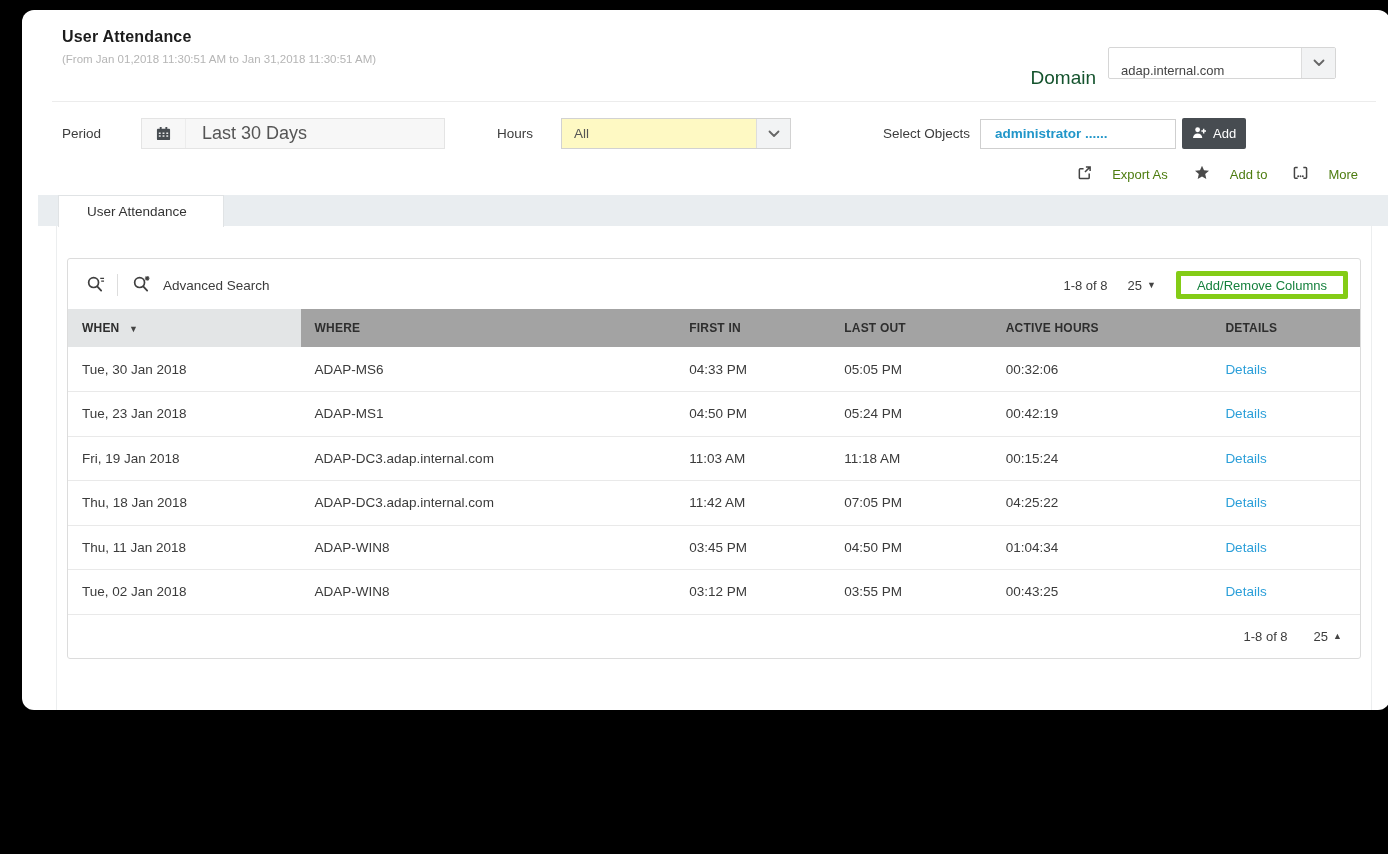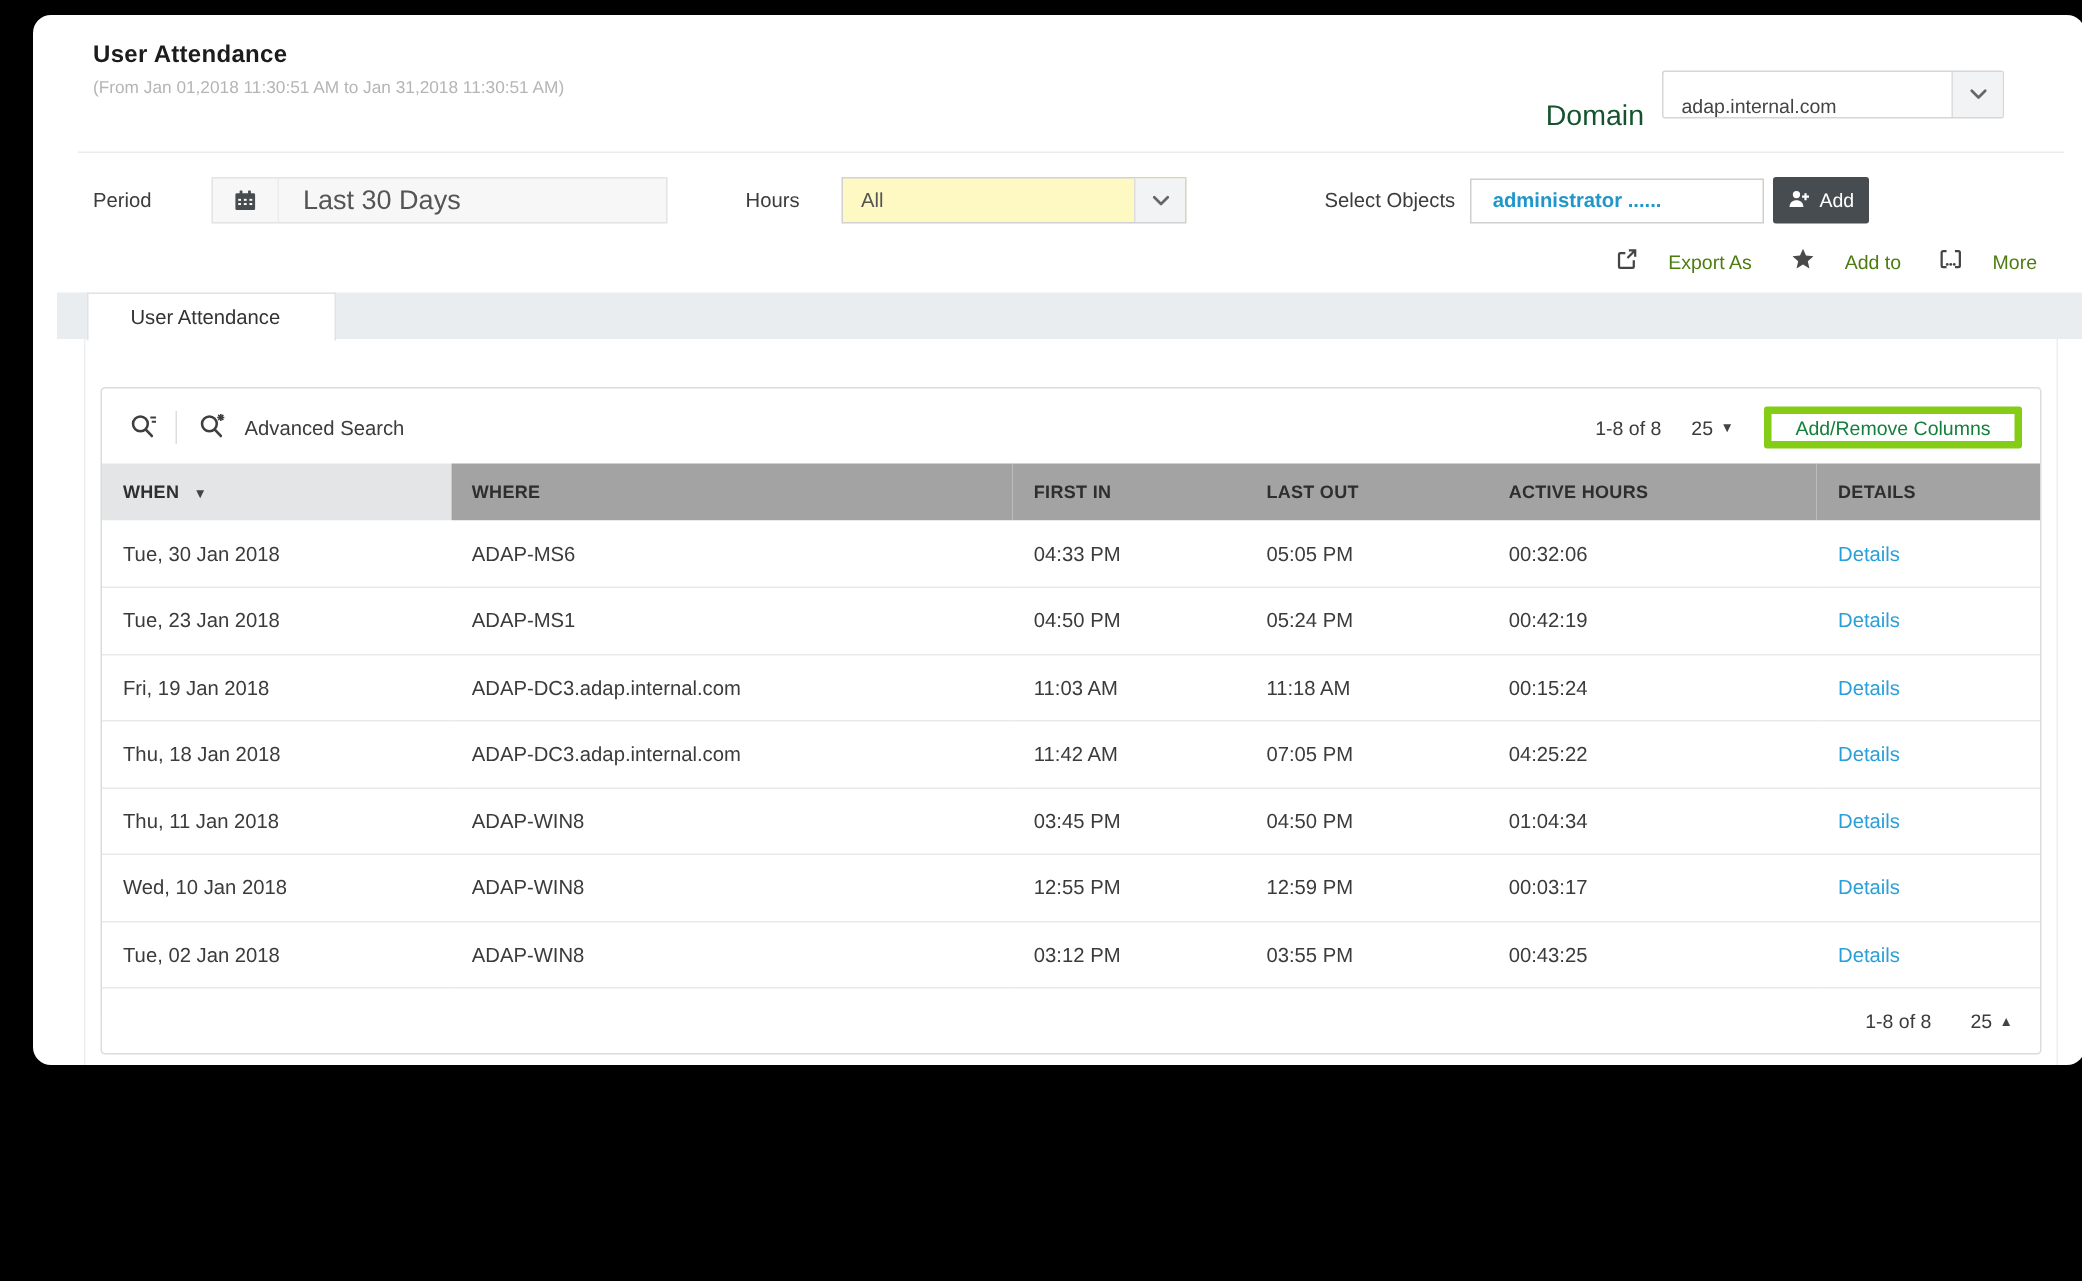--- a/index.html
+++ b/index.html
@@ -307,28 +307,20 @@
   </tr>
             <tr>
     <td>Thu, 11 Jan 2018</td>
     <td>ADAP-WIN8</td>
     <td>03:45 PM</td>
     <td>04:50 PM</td>
     <td>01:04:34</td>
     <td><a class="details-link">Details</a></td>
   </tr>
             <tr>
-    <td>Wed, 10 Jan 2018</td>
-    <td>ADAP-WIN8</td>
-    <td>12:55 PM</td>
-    <td>12:59 PM</td>
-    <td>00:03:17</td>
-    <td><a class="details-link">Details</a></td>
-  </tr>
-            <tr>
     <td>Tue, 02 Jan 2018</td>
     <td>ADAP-WIN8</td>
     <td>03:12 PM</td>
     <td>03:55 PM</td>
     <td>00:43:25</td>
     <td><a class="details-link">Details</a></td>
   </tr>
           </tbody>
       </table>
 

